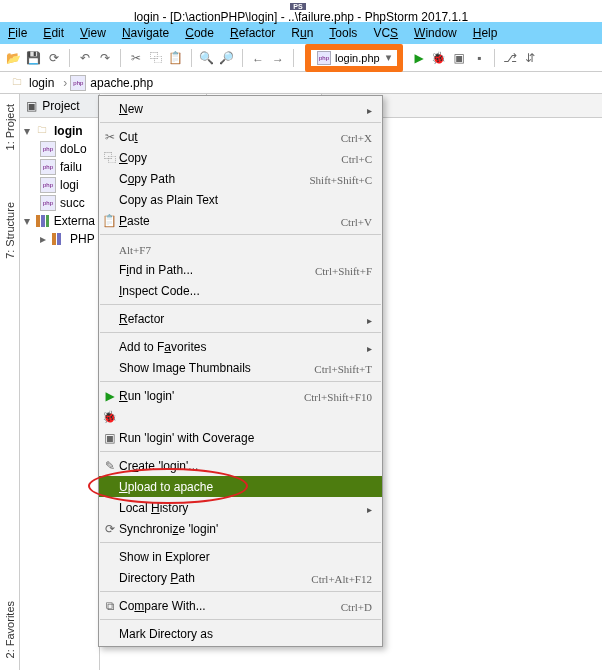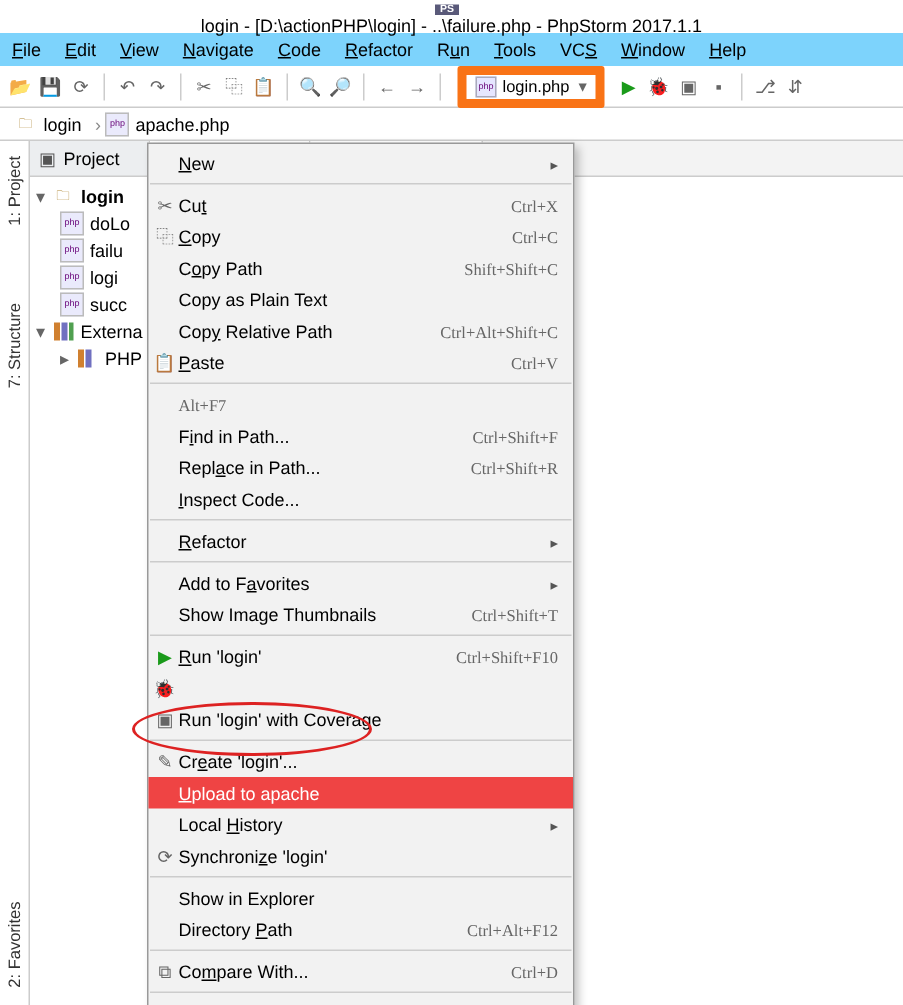--- a/index.html
+++ b/index.html
@@ -134,21 +134,21 @@
   .ctxmenu .item {
     display:flex; align-items:flex-end;
     padding:3px 10px 3px 2px;
     height:21px;
   }
   .ctxmenu .item .icn { width:18px; display:inline-flex; justify-content:center; color:#666; }
   .ctxmenu .item .lbl { flex:1; }
   .ctxmenu .item .lbl u { text-decoration: underline; }
   .ctxmenu .item .sc { color:#666; font-size:11px;font-family:Liberation Serif, serif; }
   .ctxmenu .item .arr { color:#555; font-size:10px; }
-  .ctxmenu .item.highlight { background:#ef4444; color:#fff; }
+  .ctxmenu .item.highlight { background:#4d7c0f; color:#fff; }
   .ctxmenu .sep { height:1px; background:#ccc; margin:3px 1px; }
 
   .annot {
     position:absolute;
     border:2px solid #d22;
     border-radius:50%;
     pointer-events:none;
   }
 </style>
 </head>
@@ -321,46 +321,36 @@
   <div class="item">
       <span class="icn"></span>
       <span class="lbl">C<u>o</u>py Path</span>
       <span class="sc">Shift+Shift+C</span>
     </div>
   <div class="item">
       <span class="icn"></span>
       <span class="lbl">Copy as Plain Text</span>
     </div>
   <div class="item">
-      <span class="icn"></span>
-      <span class="lbl">Cop<u>y</u> Relative Path</span>
-      <span class="sc">Ctrl+Alt+Shift+C</span>
-    </div>
-  <div class="item">
       <span class="icn">📋</span>
       <span class="lbl"><u>P</u>aste</span>
       <span class="sc">Ctrl+V</span>
     </div>
   <div class="sep"></div>
   <div class="item">
       <span class="icn"></span>
       <span class="sc">Alt+F7</span>
     </div>
   <div class="item">
       <span class="icn"></span>
       <span class="lbl">F<u>i</u>nd in Path...</span>
       <span class="sc">Ctrl+Shift+F</span>
     </div>
   <div class="item">
       <span class="icn"></span>
-      <span class="lbl">Repl<u>a</u>ce in Path...</span>
-      <span class="sc">Ctrl+Shift+R</span>
-    </div>
-  <div class="item">
-      <span class="icn"></span>
       <span class="lbl"><u>I</u>nspect Code...</span>
     </div>
   <div class="sep"></div>
   <div class="item">
       <span class="icn"></span>
       <span class="lbl"><u>R</u>efactor</span>
       <span class="arr">▸</span>
     </div>
   <div class="sep"></div>
   <div class="item">

